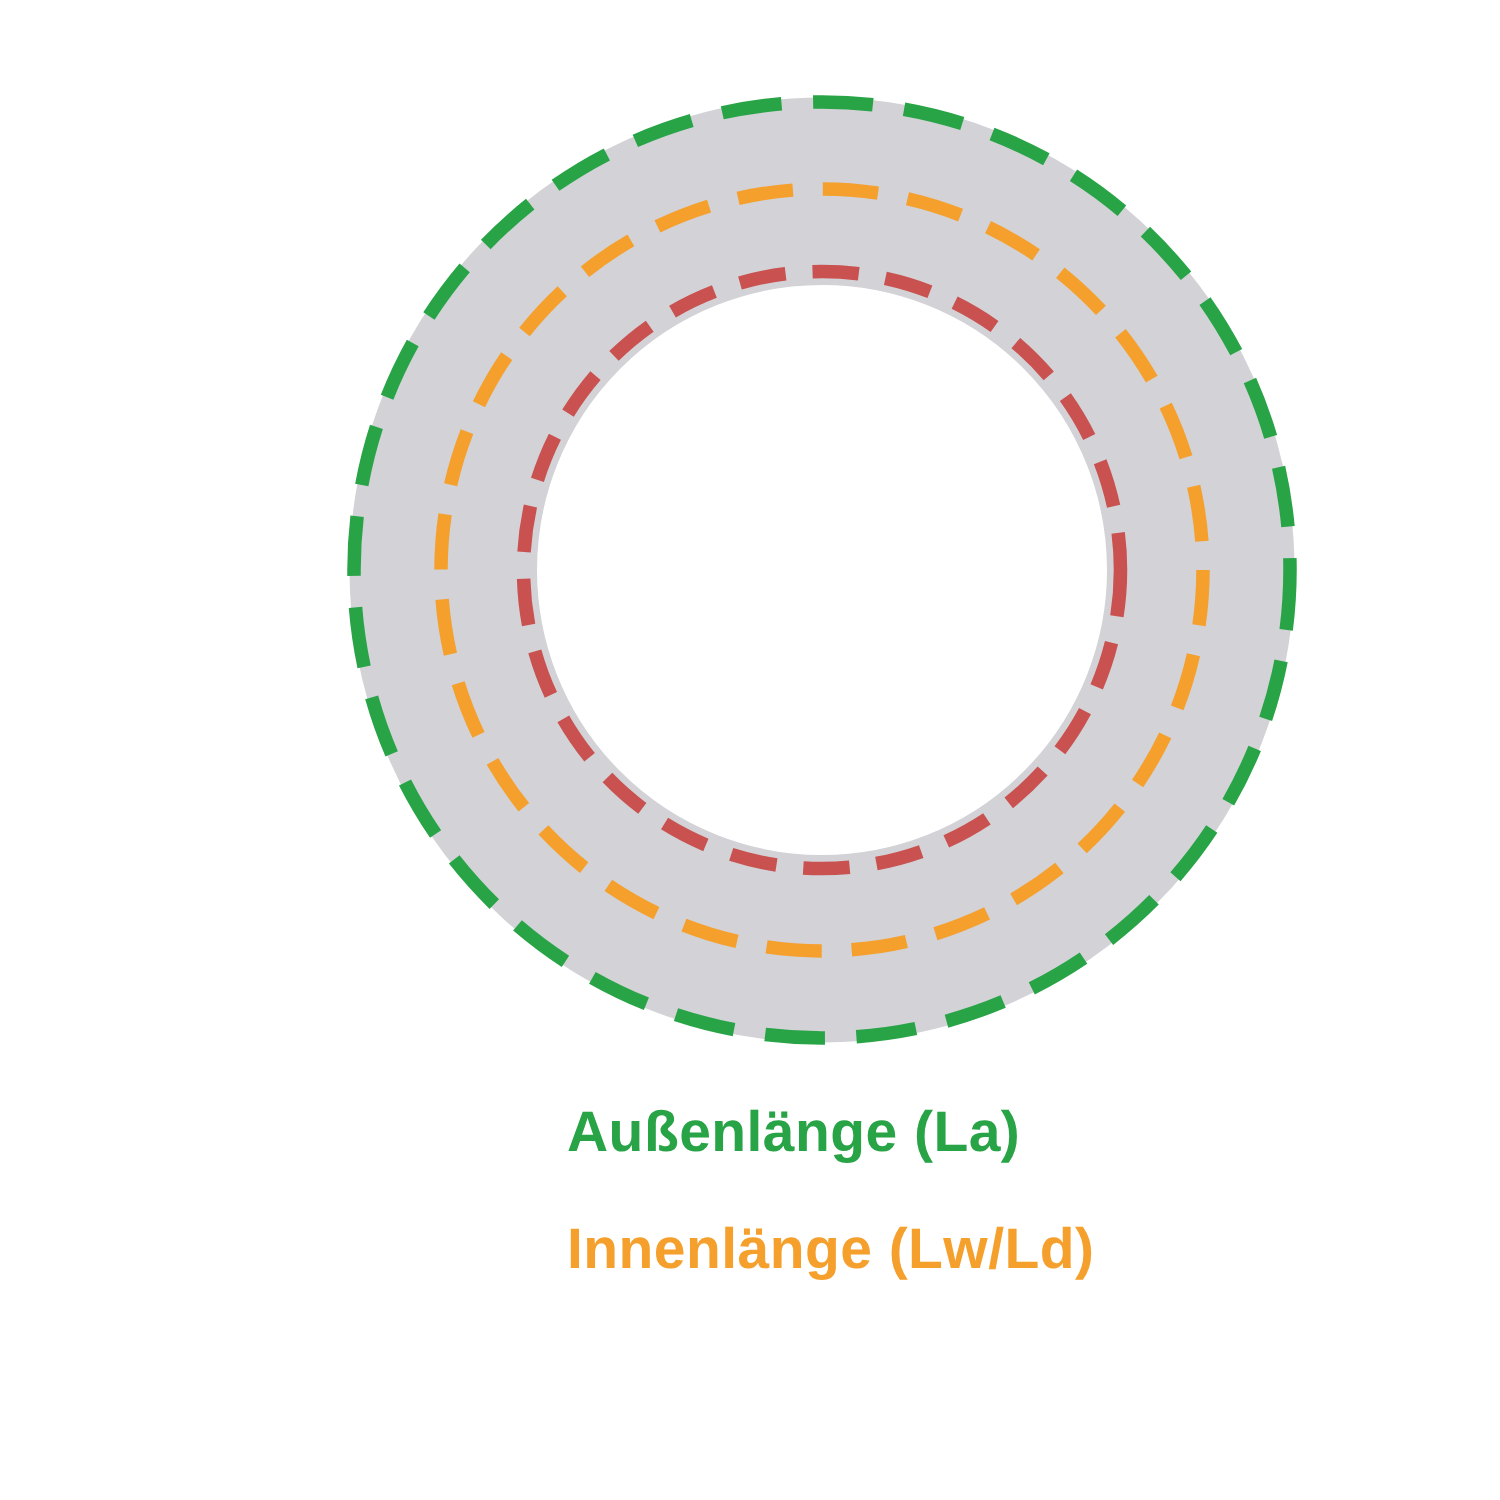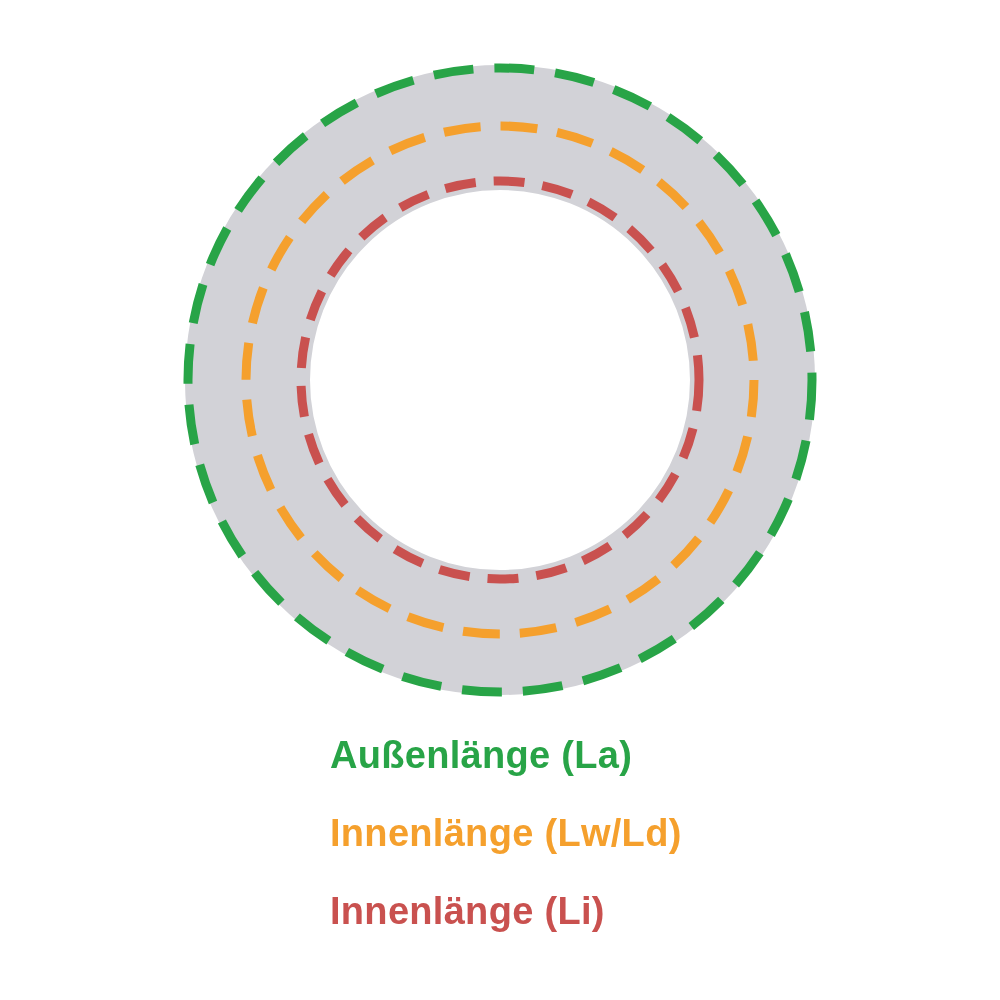--- a/index.html
+++ b/index.html
@@ -7,20 +7,21 @@
       padding: 0;
       background: #ffffff;
     }
     .canvas {
       position: relative;
       width: 824px;
       height: 1000px;
       background: #ffffff;
       overflow: hidden;
       font-family: "Liberation Sans", sans-serif;
+      margin-left: 48px;
     }
     .diagram-svg {
       position: absolute;
       top: 0;
       left: 0;
       display: block;
     }
     .labels {
       position: absolute;
       left: 330px;
@@ -51,16 +52,15 @@
     <circle cx="500" cy="380" r="254" fill="none" stroke-width="9" stroke-dasharray="37 20" stroke="#f5a02d"></circle>
 
     <circle cx="500" cy="380" r="199" fill="none" stroke-width="9" stroke-dasharray="31 18" stroke="#c9514f"></circle>
   </svg>
 
   <div class="labels">
     <div class="length-label" style="color: rgb(40, 164, 71);">Außenlänge (La)</div>
 
     <div class="length-label" style="color: rgb(245, 160, 45);">Innenlänge (Lw/Ld)</div>
 
-    <div class="length-label" style="color: rgb(201, 81, 79);">Innenlänge (Li)</div>
   </div>
 
 </div>
 
 </body></html>

